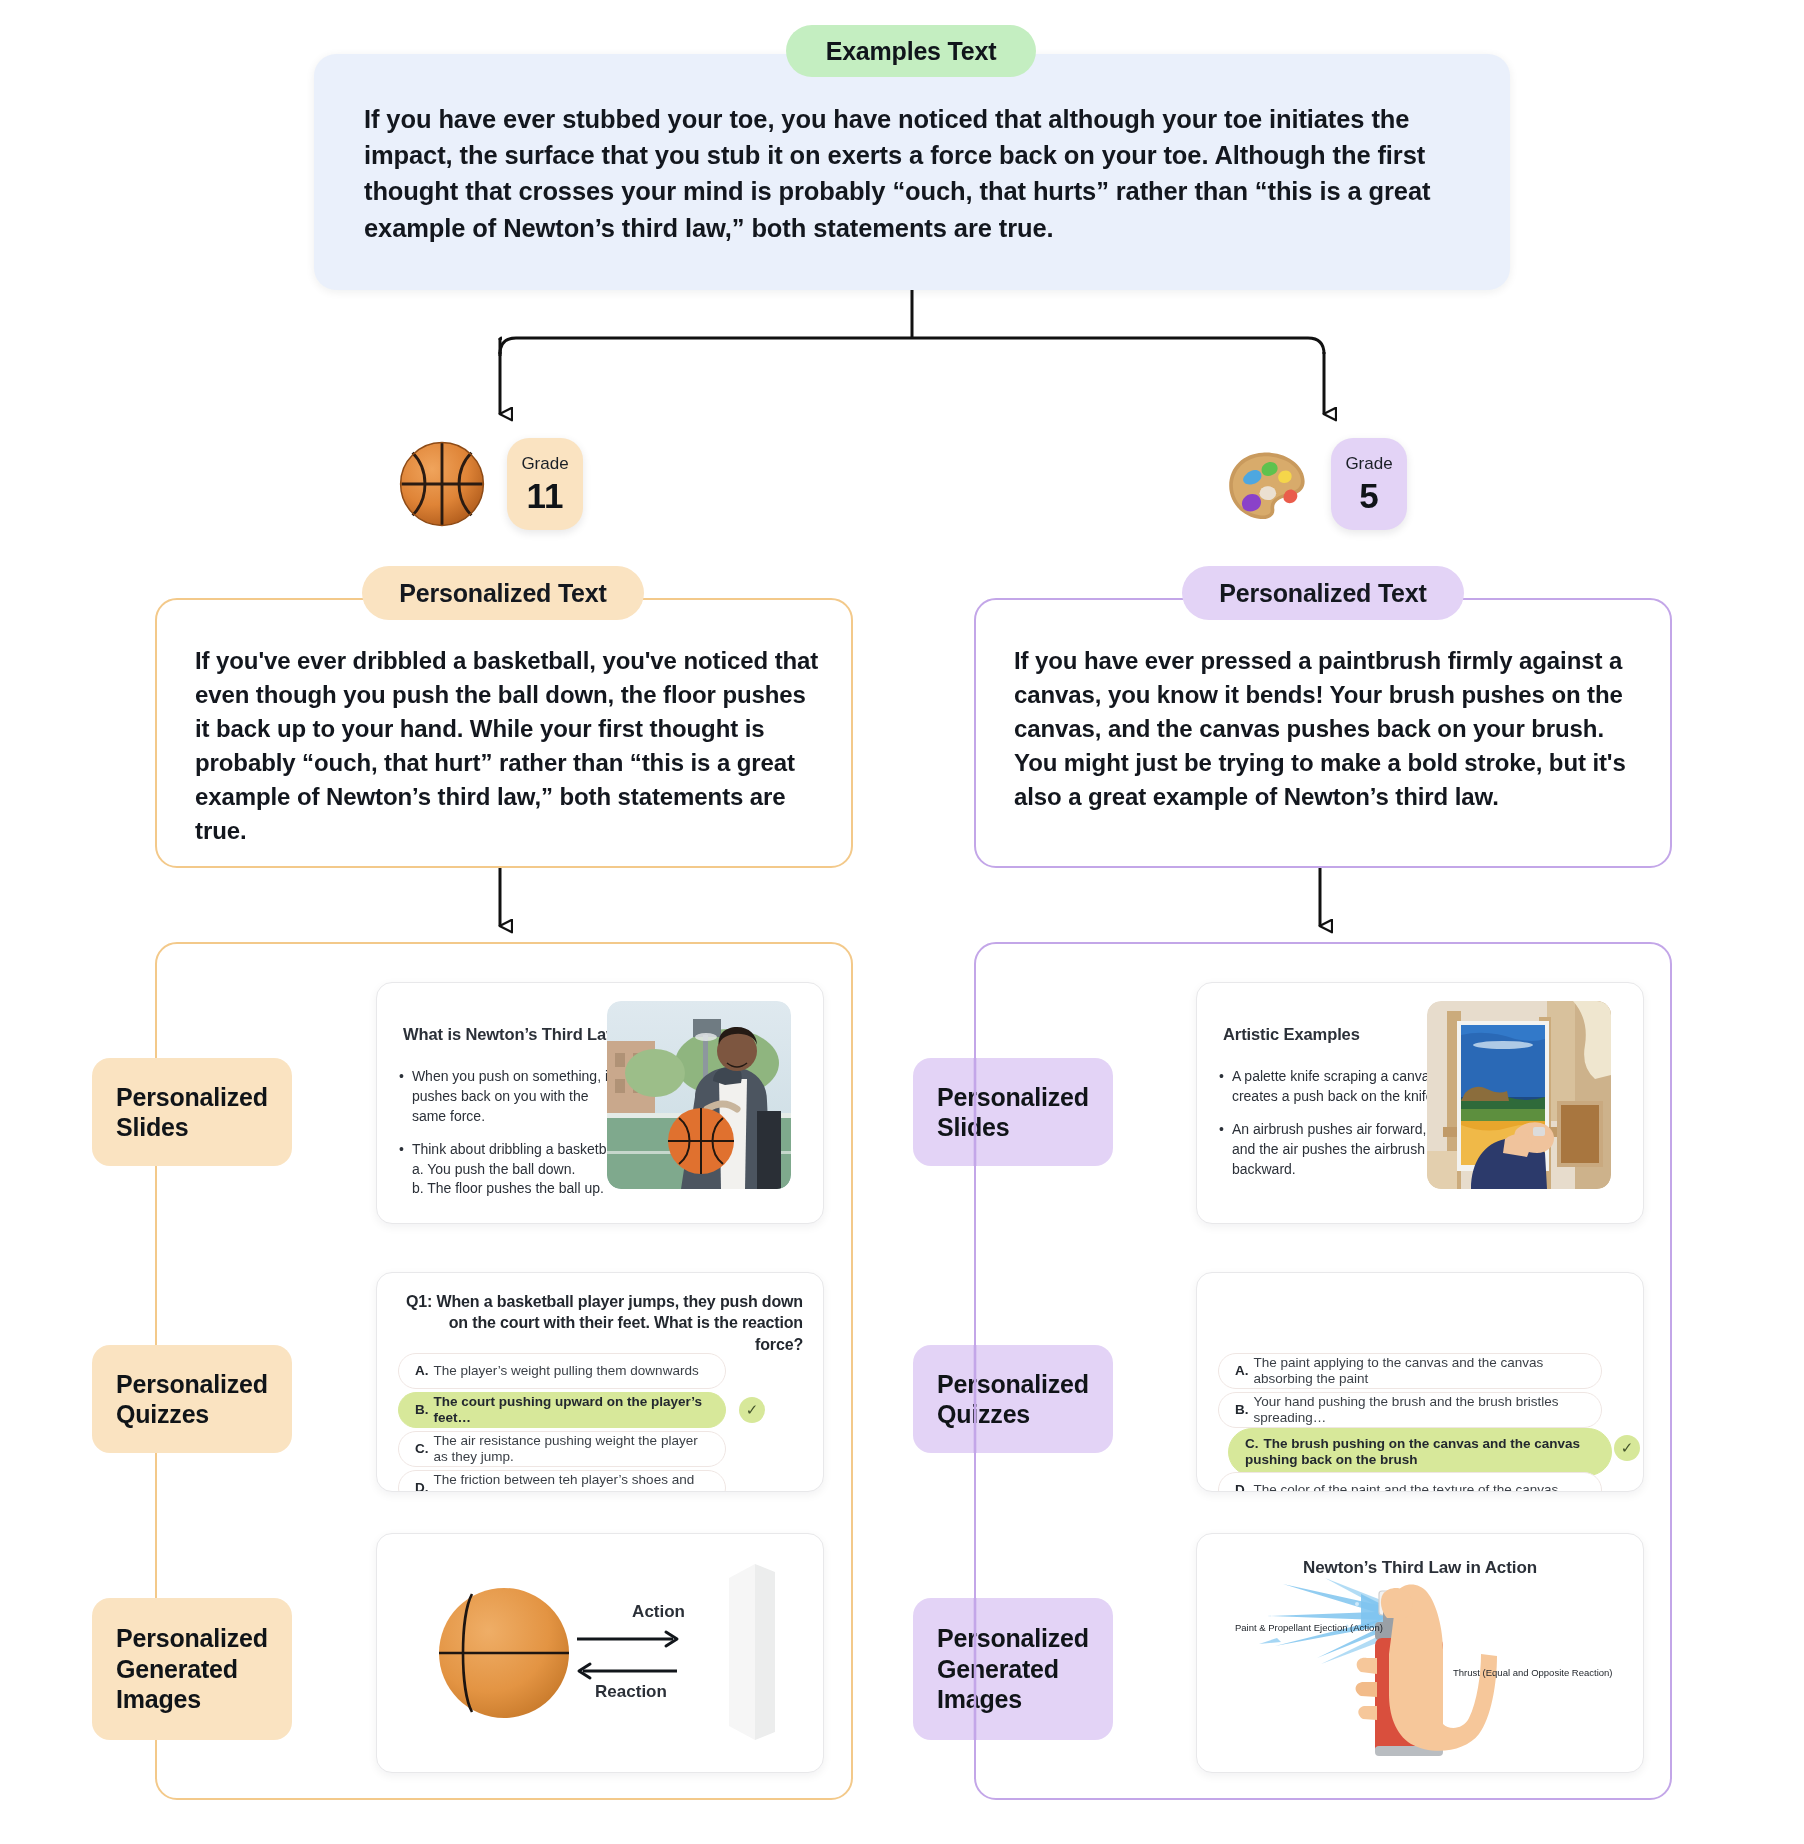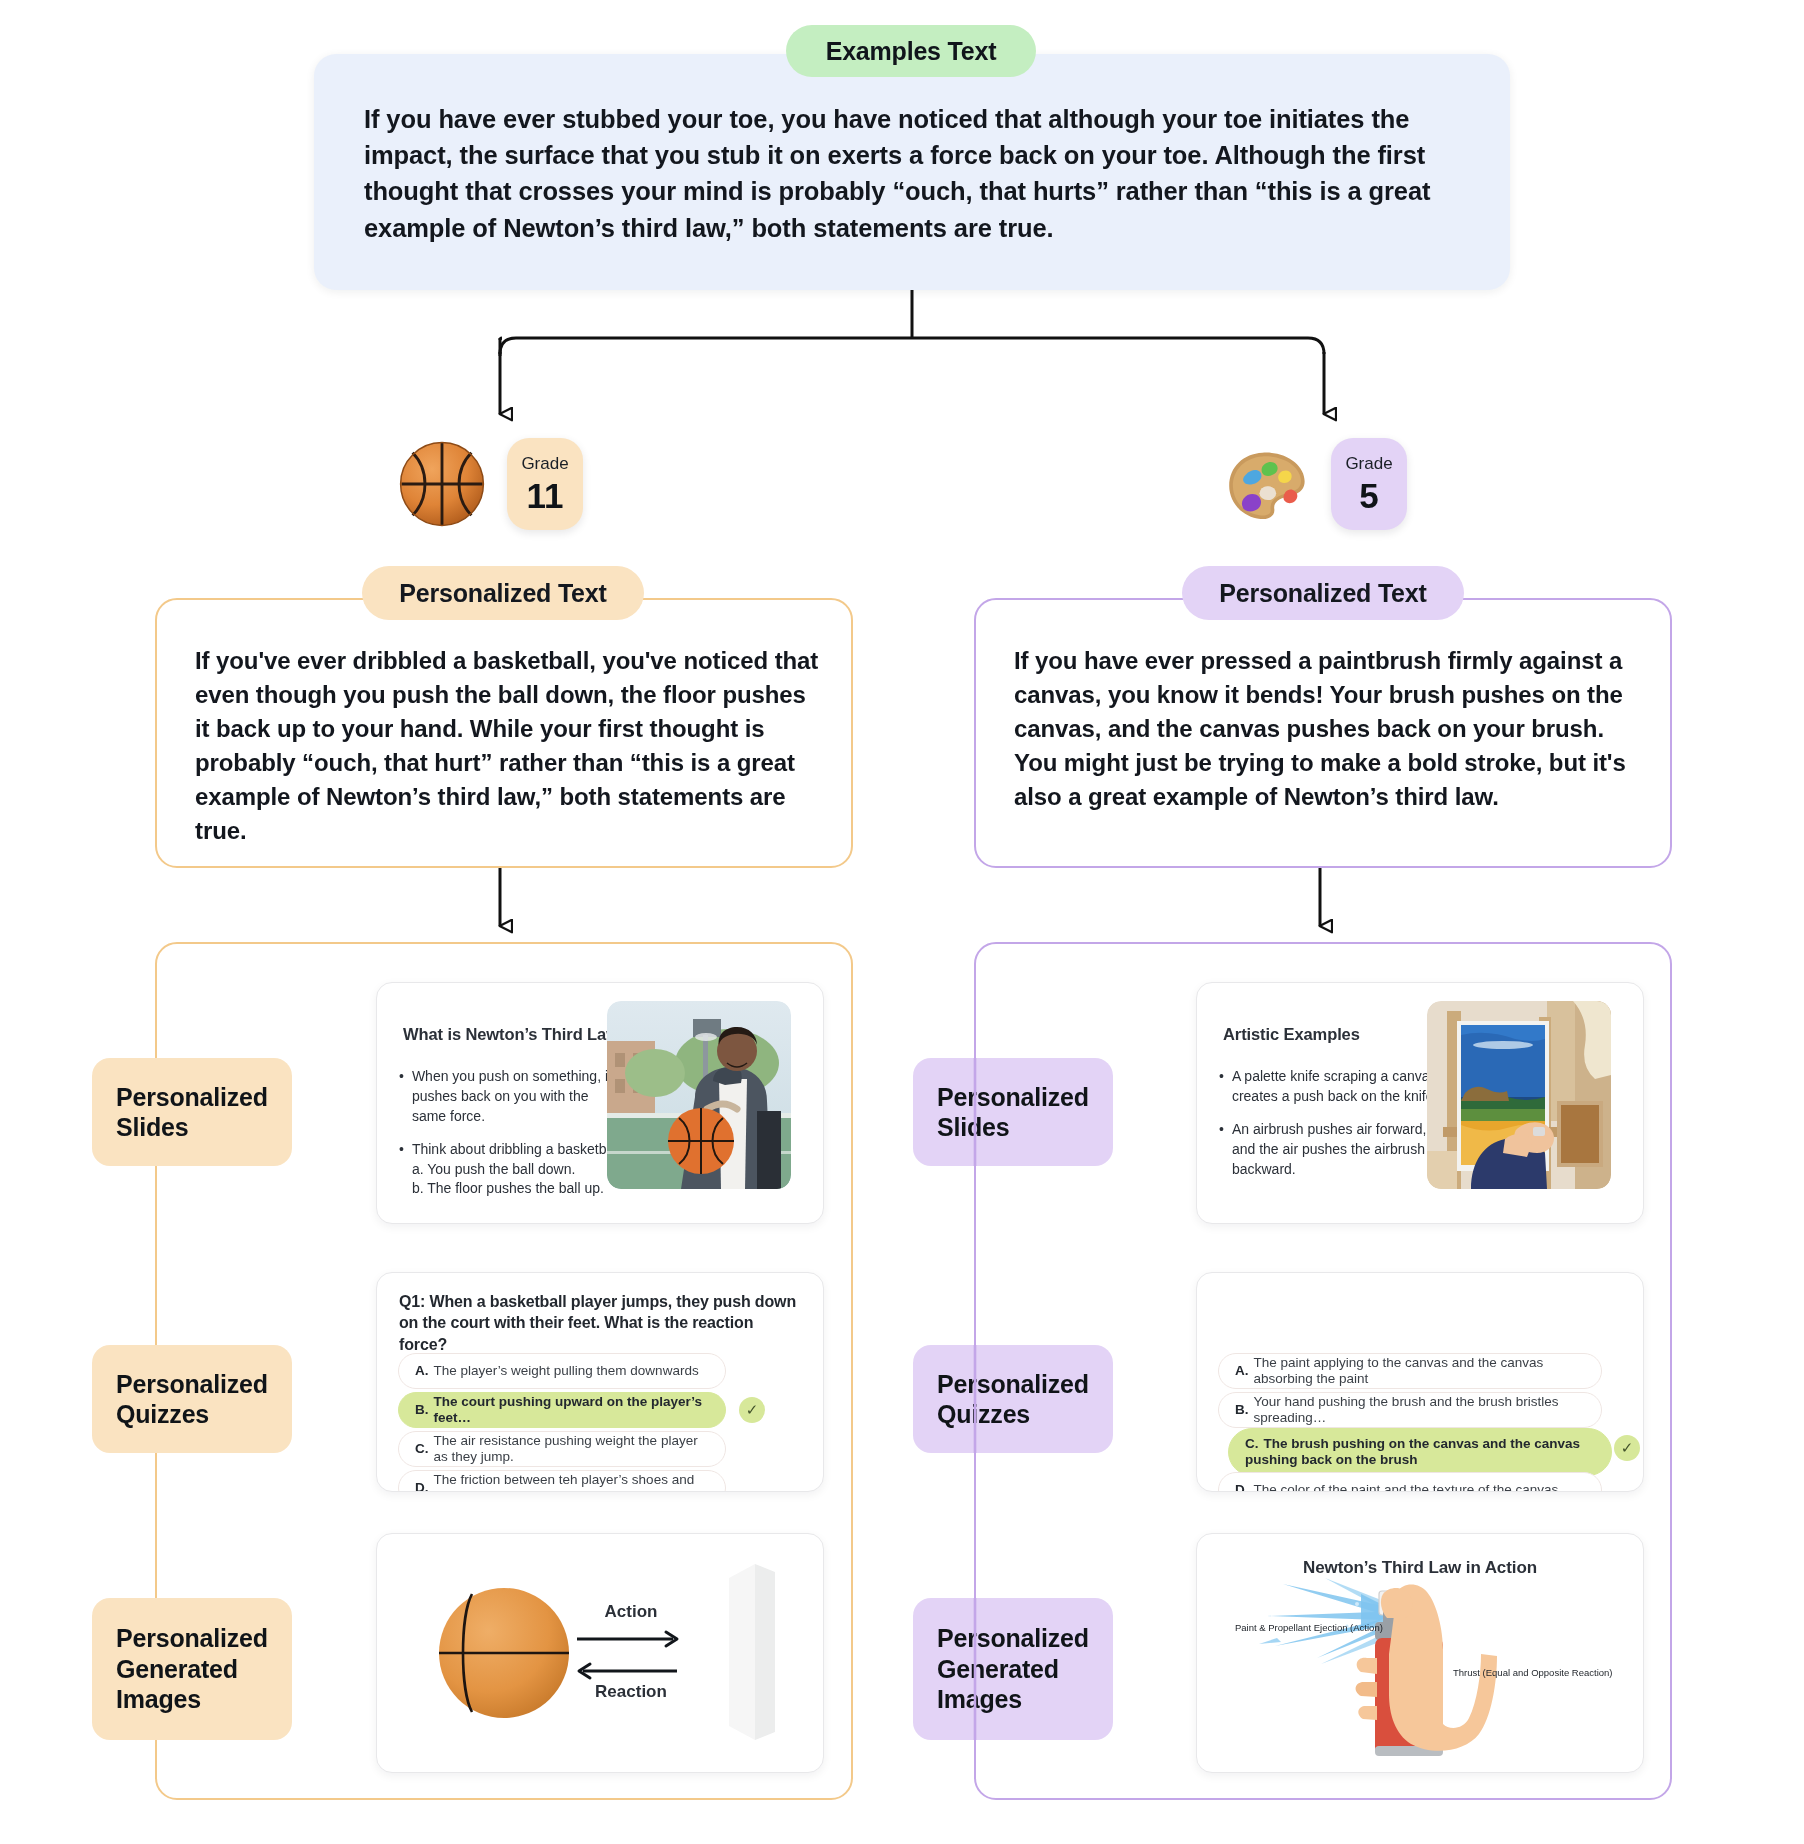--- a/index.html
+++ b/index.html
@@ -255,21 +255,21 @@
               <path d="M61 140 L127 140"></path>
             <path d="M72 117 C86 128 86 152 72 163"></path>
             <path d="M116 117 C102 128 102 152 116 163"></path>
           </g>
         </g>
       </svg>
     </div>
   </div>
 
   <div class="inner-card" style="left:376px; top:1272px; width:448px; height:220px;">
-    <div class="quiz-q" style="left:22px; top:18px; width:404px;">Q1: When a basketball player jumps, they push down on the court with their feet. What is the reaction force?</div>
+    <div class="quiz-q" style="left:22px; top:18px; width:404px;text-align:right;">Q1: When a basketball player jumps, they push down on the court with their feet. What is the reaction force?</div>
     <div class="quiz-opt" style="left:21px; top:80px; width:328px;">
       <b>A.</b>
         <span>The player’s weight pulling them downwards</span>
     </div>
     <div class="quiz-opt correct" style="left:21px; top:119px; width:328px;">
       <b>B.</b>
         <span>The court pushing upward on the player’s feet…</span>
     </div>
     <div class="quiz-check" style="left:362px; top:124px;">✓</div>
     <div class="quiz-opt" style="left:21px; top:158px; width:328px;">
@@ -296,21 +296,21 @@
         <path d="M62 119 L192 119"></path>
         <path d="M95 60 C83 82 83 156 95 178"></path>
       </g>
       <path d="M378 30 L398 38 L398 198 L378 206 Z" fill="#eceded"></path>
       <path d="M352 44 L378 30 L378 206 L352 192 Z" fill="#f6f6f6"></path>
       <line x1="200" y1="105" x2="296" y2="105" stroke="#12161b" stroke-width="3"></line>
       <path d="M289 98 L300 105 L289 112" fill="none" stroke="#12161b" stroke-width="3" stroke-linejoin="round" stroke-linecap="round"></path>
       <line x1="206" y1="137" x2="300" y2="137" stroke="#12161b" stroke-width="3"></line>
       <path d="M213 130 L202 137 L213 144" fill="none" stroke="#12161b" stroke-width="3" stroke-linejoin="round" stroke-linecap="round"></path>
     </svg>
-    <div class="gen-label" style="left:200px; top:68px; width:108px; text-align:center; font-size:17px;">Action</div>
+    <div class="gen-label" style="left:200px; top:68px; width:108px; text-align:right; font-size:17px;">Action</div>
     <div class="gen-label" style="left:196px; top:148px; width:116px; text-align:center; font-size:17px;">Reaction</div>
   </div>
 
   <div class="avatar-row" style="left:1220px; top:438px;">
     <div class="emoji">
       <svg viewBox="0 0 100 100" width="92" height="92">
         <path d="M46 16 C72 14 92 30 92 47 C92 60 80 62 72 64 C64 66 58 70 59 77 C60 84 54 89 44 88 C24 86 10 70 10 52 C10 31 26 17 46 16 Z" fill="#c99a5d"></path>
         <path d="M46 20 C70 19 88 32 88 47 C88 57 78 58 70 61 C60 64 54 69 55 78 C56 83 50 85 43 84 C26 82 14 68 14 52 C14 34 28 21 46 20 Z" fill="#d8ab6b"></path>
         <ellipse cx="52" cy="60" rx="9" ry="7.5" fill="#fdfdfd"></ellipse>
         <ellipse cx="52" cy="60" rx="9" ry="7.5" fill="#b98a4e" opacity=".25"></ellipse>

